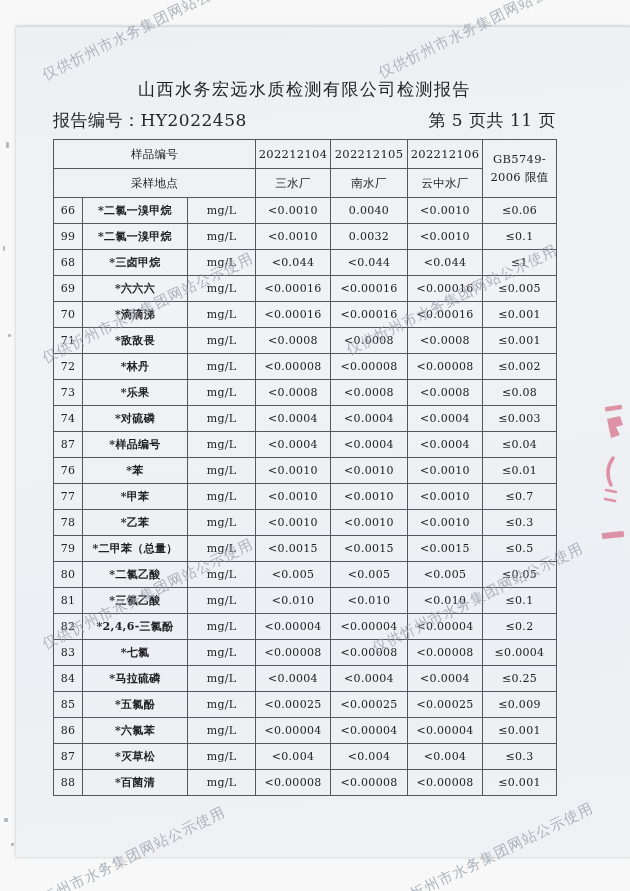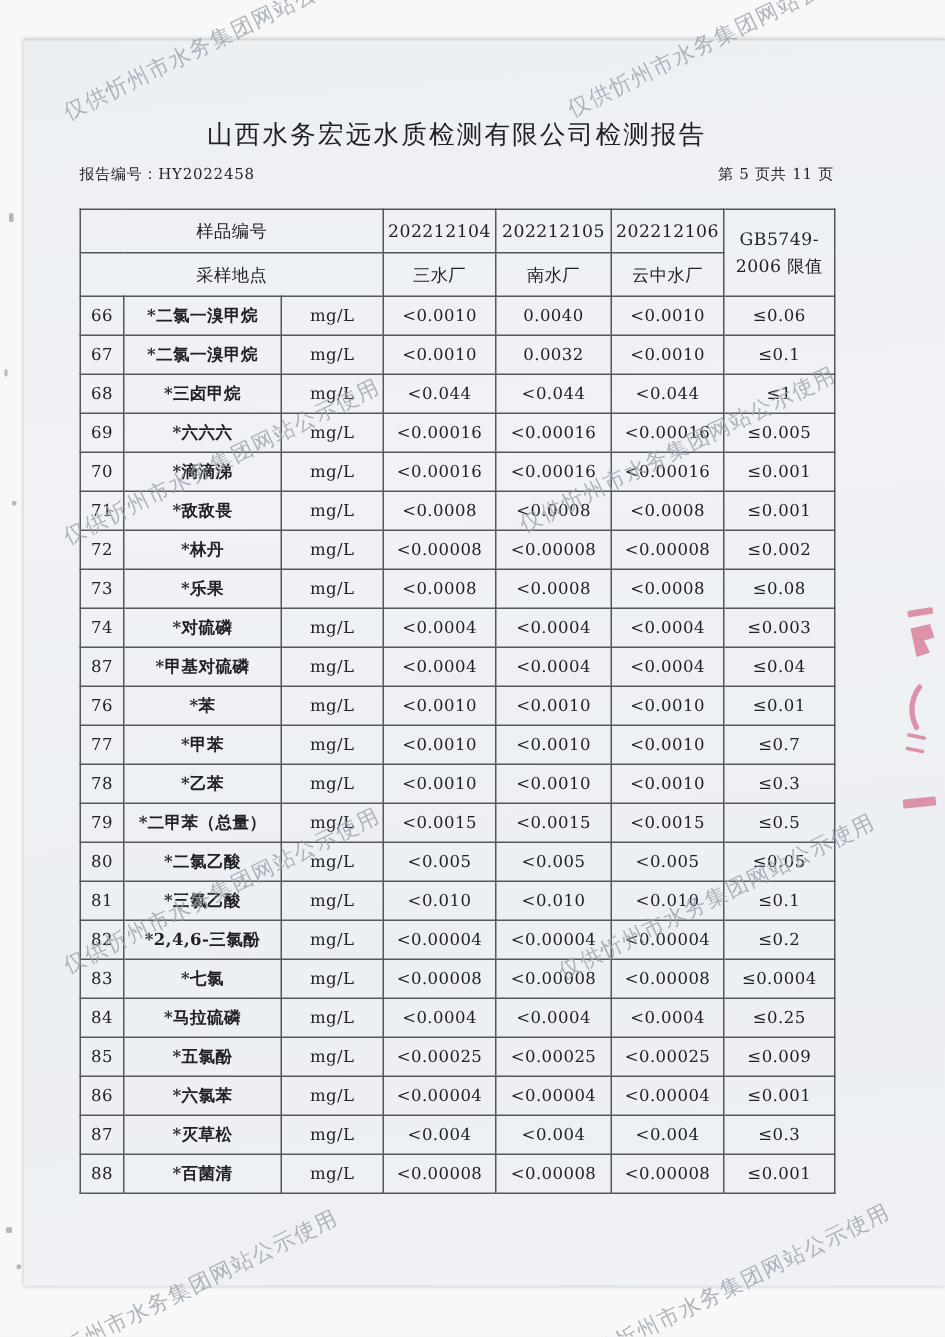--- a/index.html
+++ b/index.html
@@ -15,21 +15,21 @@
     box-shadow:0 0 3px rgba(110,118,130,.4);
     border-top:1px solid #d3d6da;
   }
   .title{
     position:absolute;left:37px;top:51px;width:503px;text-align:center;
     font-size:17px;font-weight:normal;color:#1f2024;letter-spacing:1.5px;
   }
   .meta{
     position:absolute;left:37px;top:82px;width:503px;
     display:flex;justify-content:space-between;
-    font-size:10px;color:#26262a;letter-spacing:.5px;
+    font-size:17px;color:#26262a;letter-spacing:.5px;
   }
   table.report{
     position:absolute;left:37px;top:112px;
     border-collapse:collapse;table-layout:fixed;
     font-size:11px;color:#222226;
   }
   table.report td{
     border:1px solid #54575d;
     text-align:center;vertical-align:middle;
     padding:0;height:25px;overflow:hidden;
@@ -90,21 +90,21 @@
         <tr>
     <td class="c-no">66</td>
     <td class="c-name">*二氯一溴甲烷</td>
     <td>mg/L</td>
     <td>&lt;0.0010</td>
     <td>0.0040</td>
     <td>&lt;0.0010</td>
     <td>≤0.06</td>
   </tr>
         <tr>
-    <td class="c-no">67</td>
+    <td class="c-no">99</td>
     <td class="c-name">*二氯一溴甲烷</td>
     <td>mg/L</td>
     <td>&lt;0.0010</td>
     <td>0.0032</td>
     <td>&lt;0.0010</td>
     <td>≤0.1</td>
   </tr>
         <tr>
     <td class="c-no">68</td>
     <td class="c-name">*三卤甲烷</td>
@@ -163,21 +163,21 @@
     <td class="c-no">74</td>
     <td class="c-name">*对硫磷</td>
     <td>mg/L</td>
     <td>&lt;0.0004</td>
     <td>&lt;0.0004</td>
     <td>&lt;0.0004</td>
     <td>≤0.003</td>
   </tr>
         <tr>
     <td class="c-no">87</td>
-    <td class="c-name">*甲基对硫磷</td>
+    <td class="c-name">*样品编号</td>
     <td>mg/L</td>
     <td>&lt;0.0004</td>
     <td>&lt;0.0004</td>
     <td>&lt;0.0004</td>
     <td>≤0.04</td>
   </tr>
         <tr>
     <td class="c-no">76</td>
     <td class="c-name">*苯</td>
     <td>mg/L</td>

